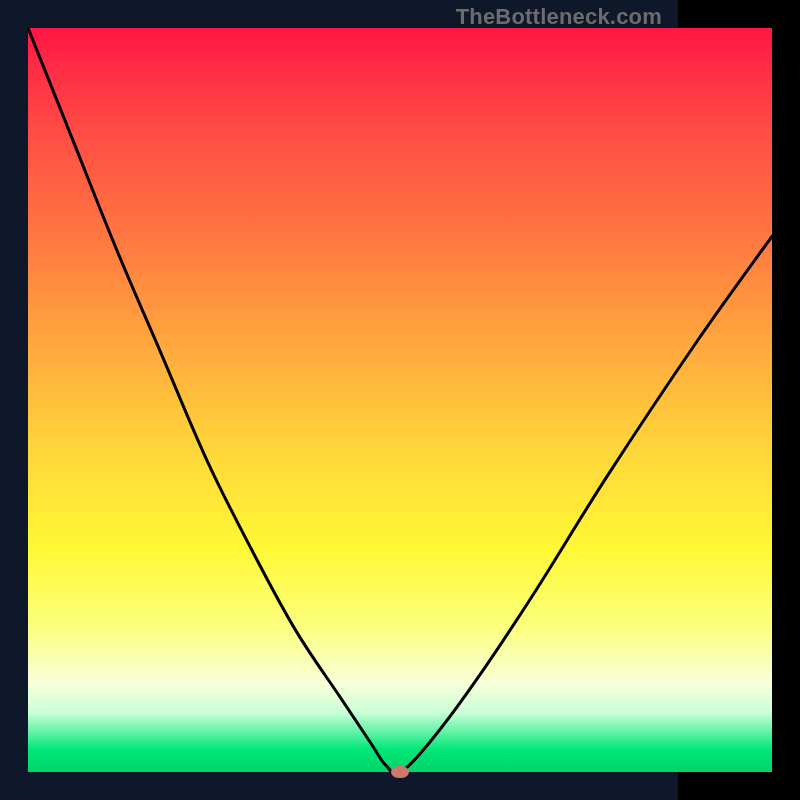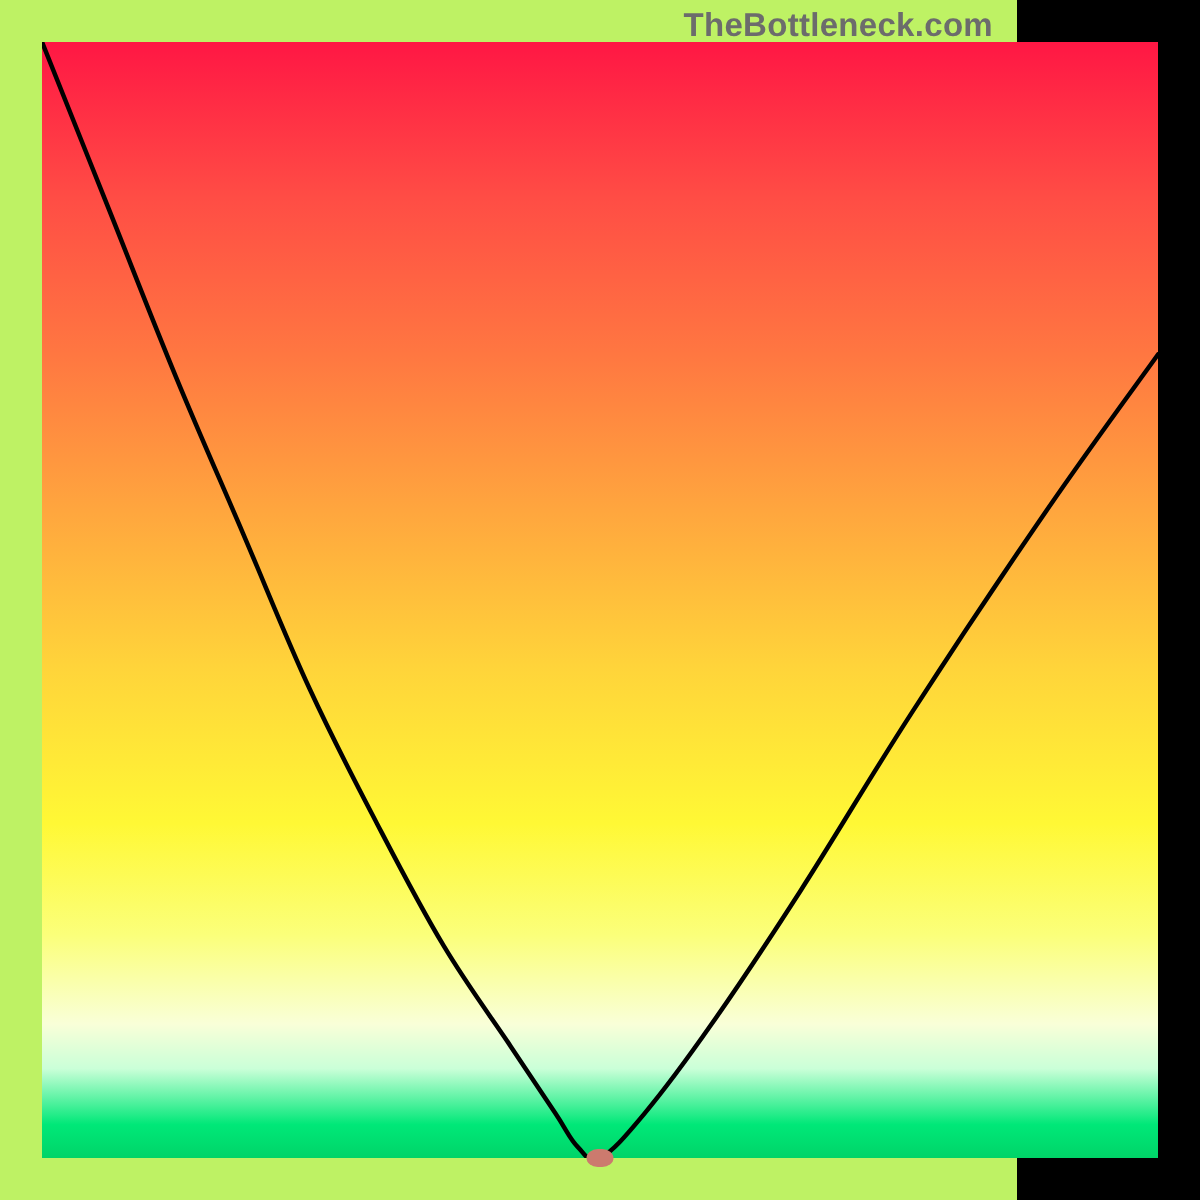--- a/index.html
+++ b/index.html
@@ -7,21 +7,21 @@
     padding: 0;
     width: 800px;
     height: 800px;
     background: #000;
     overflow: hidden;
   }
   .frame {
     position: relative;
     width: 678px;
     height: 800px;
-    background: #bef264;
+    background: #0f172a;
   }
   .watermark {
     position: absolute;
     top: 4px;
     right: 16px;
     font-family: Arial, Helvetica, sans-serif;
     font-size: 22px;
     font-weight: bold;
     color: #6c6c6c;
     letter-spacing: 0.2px;

